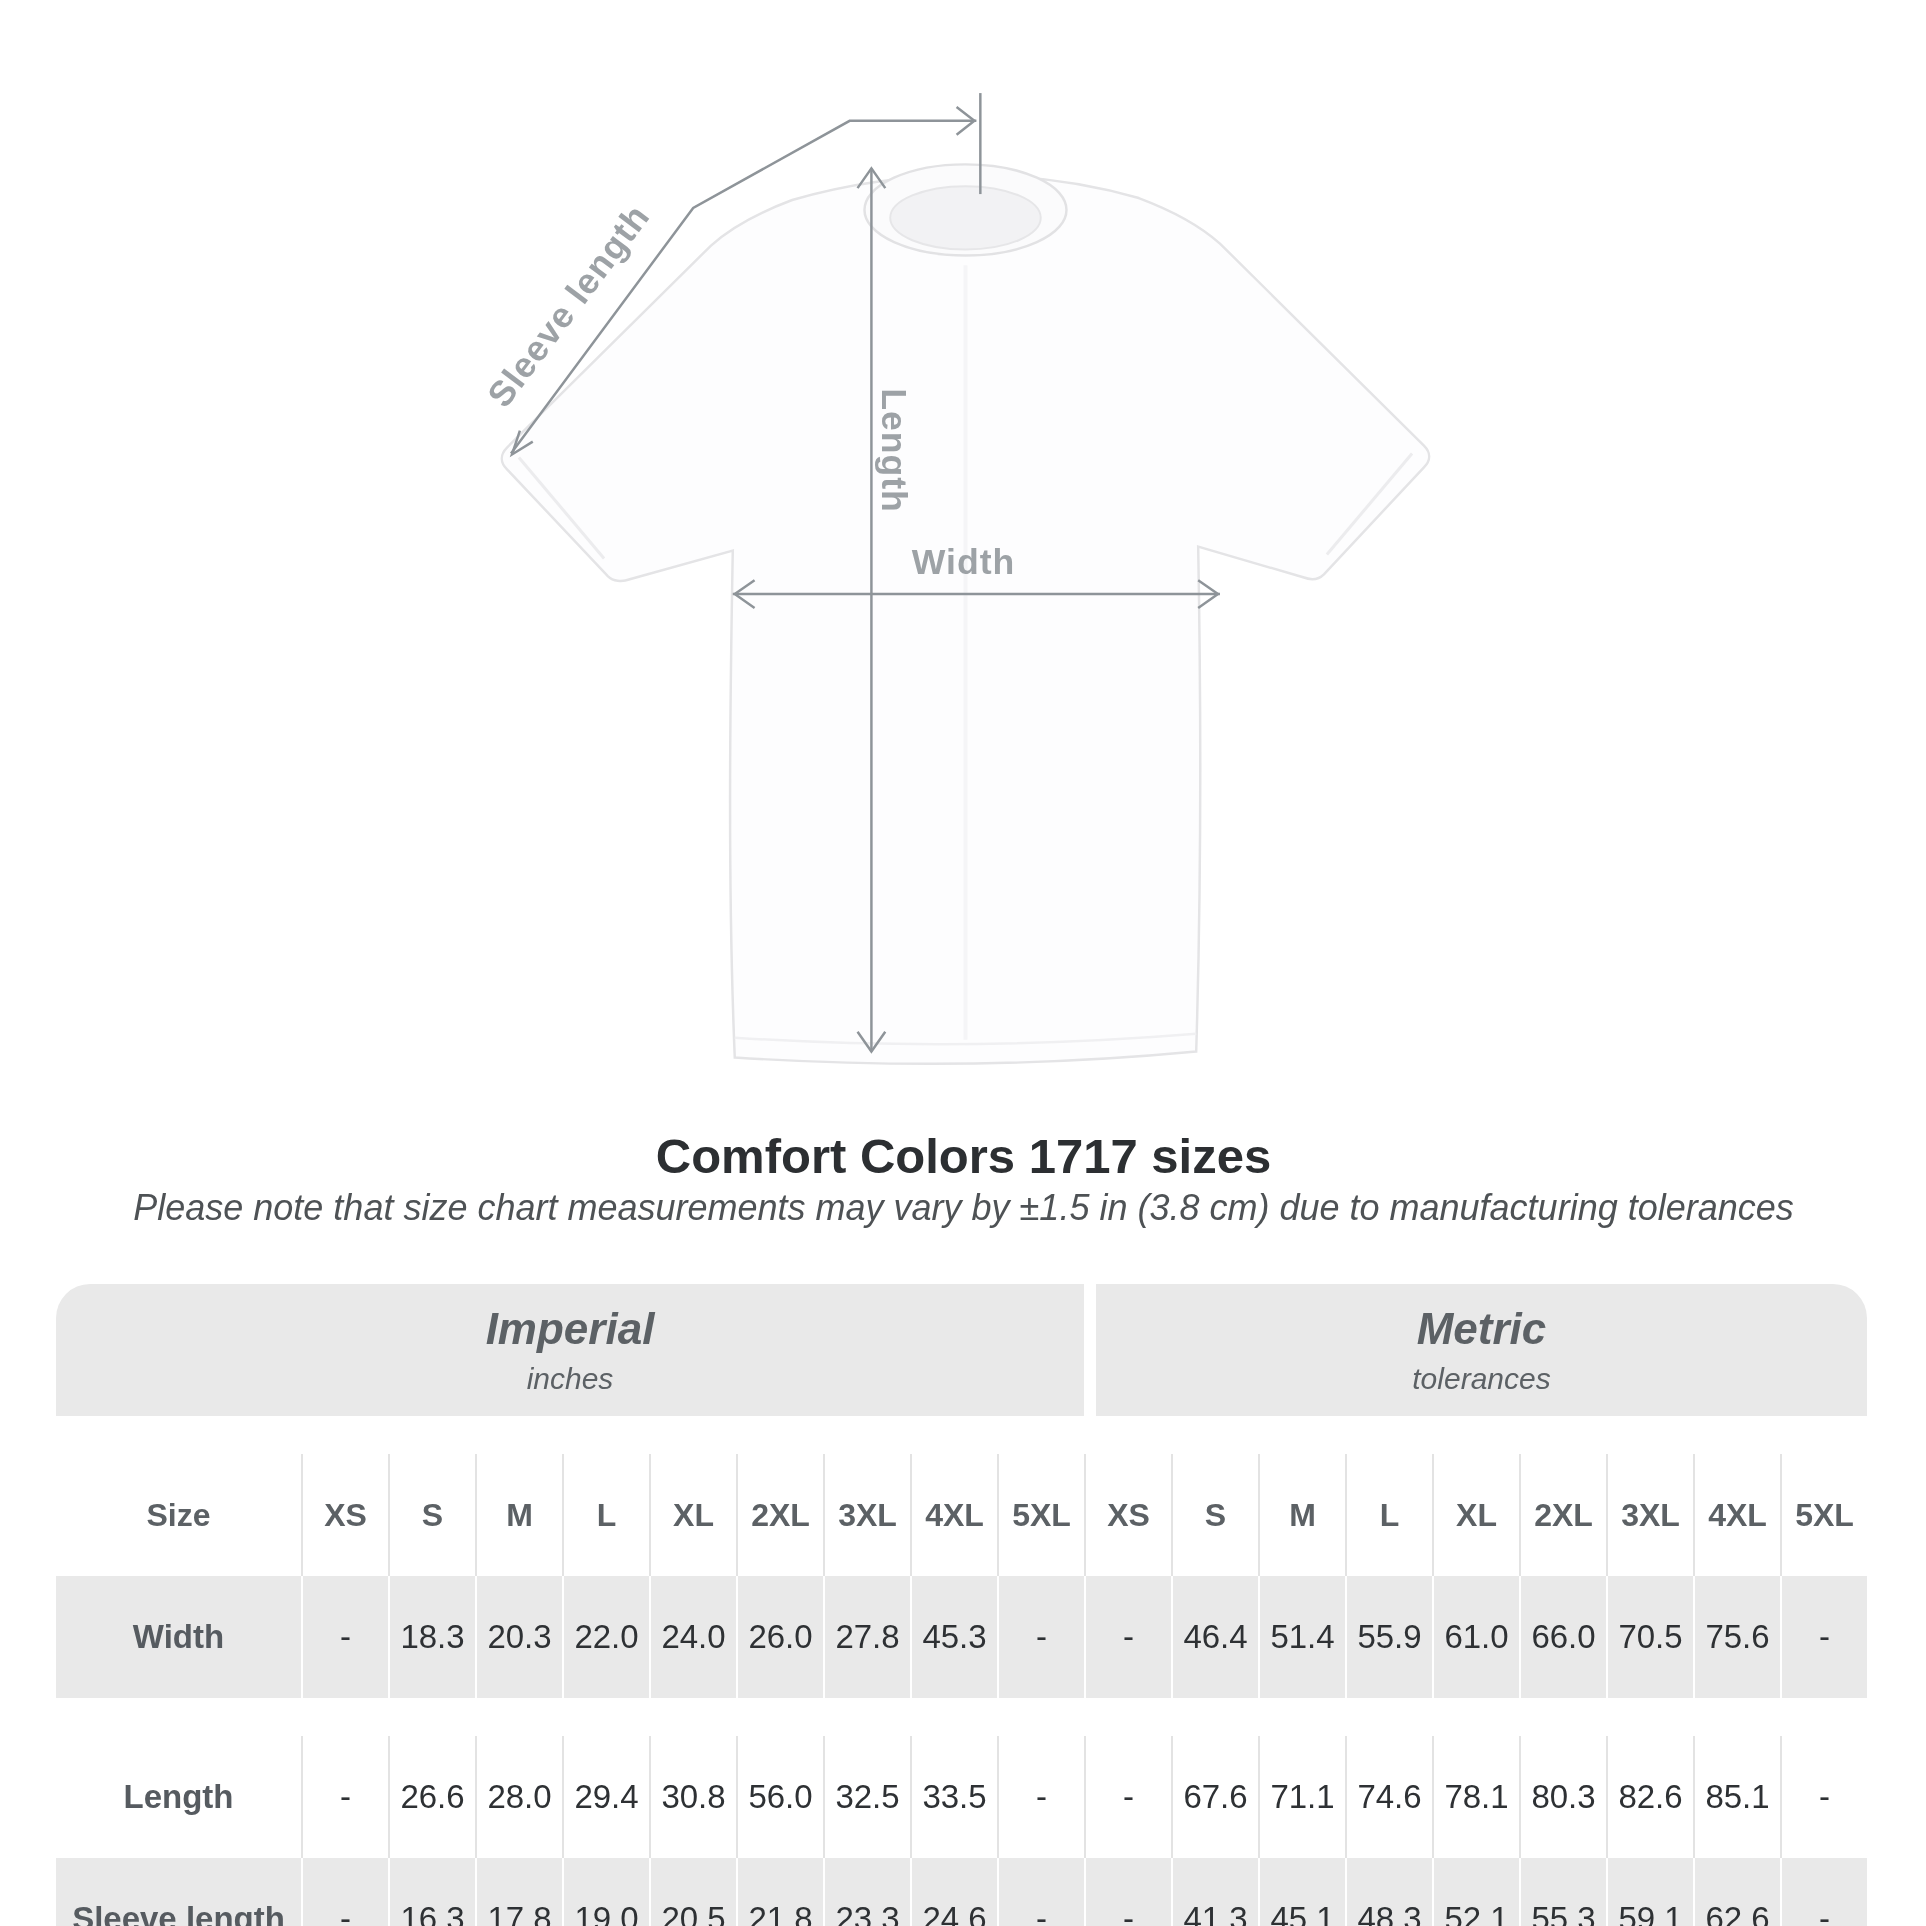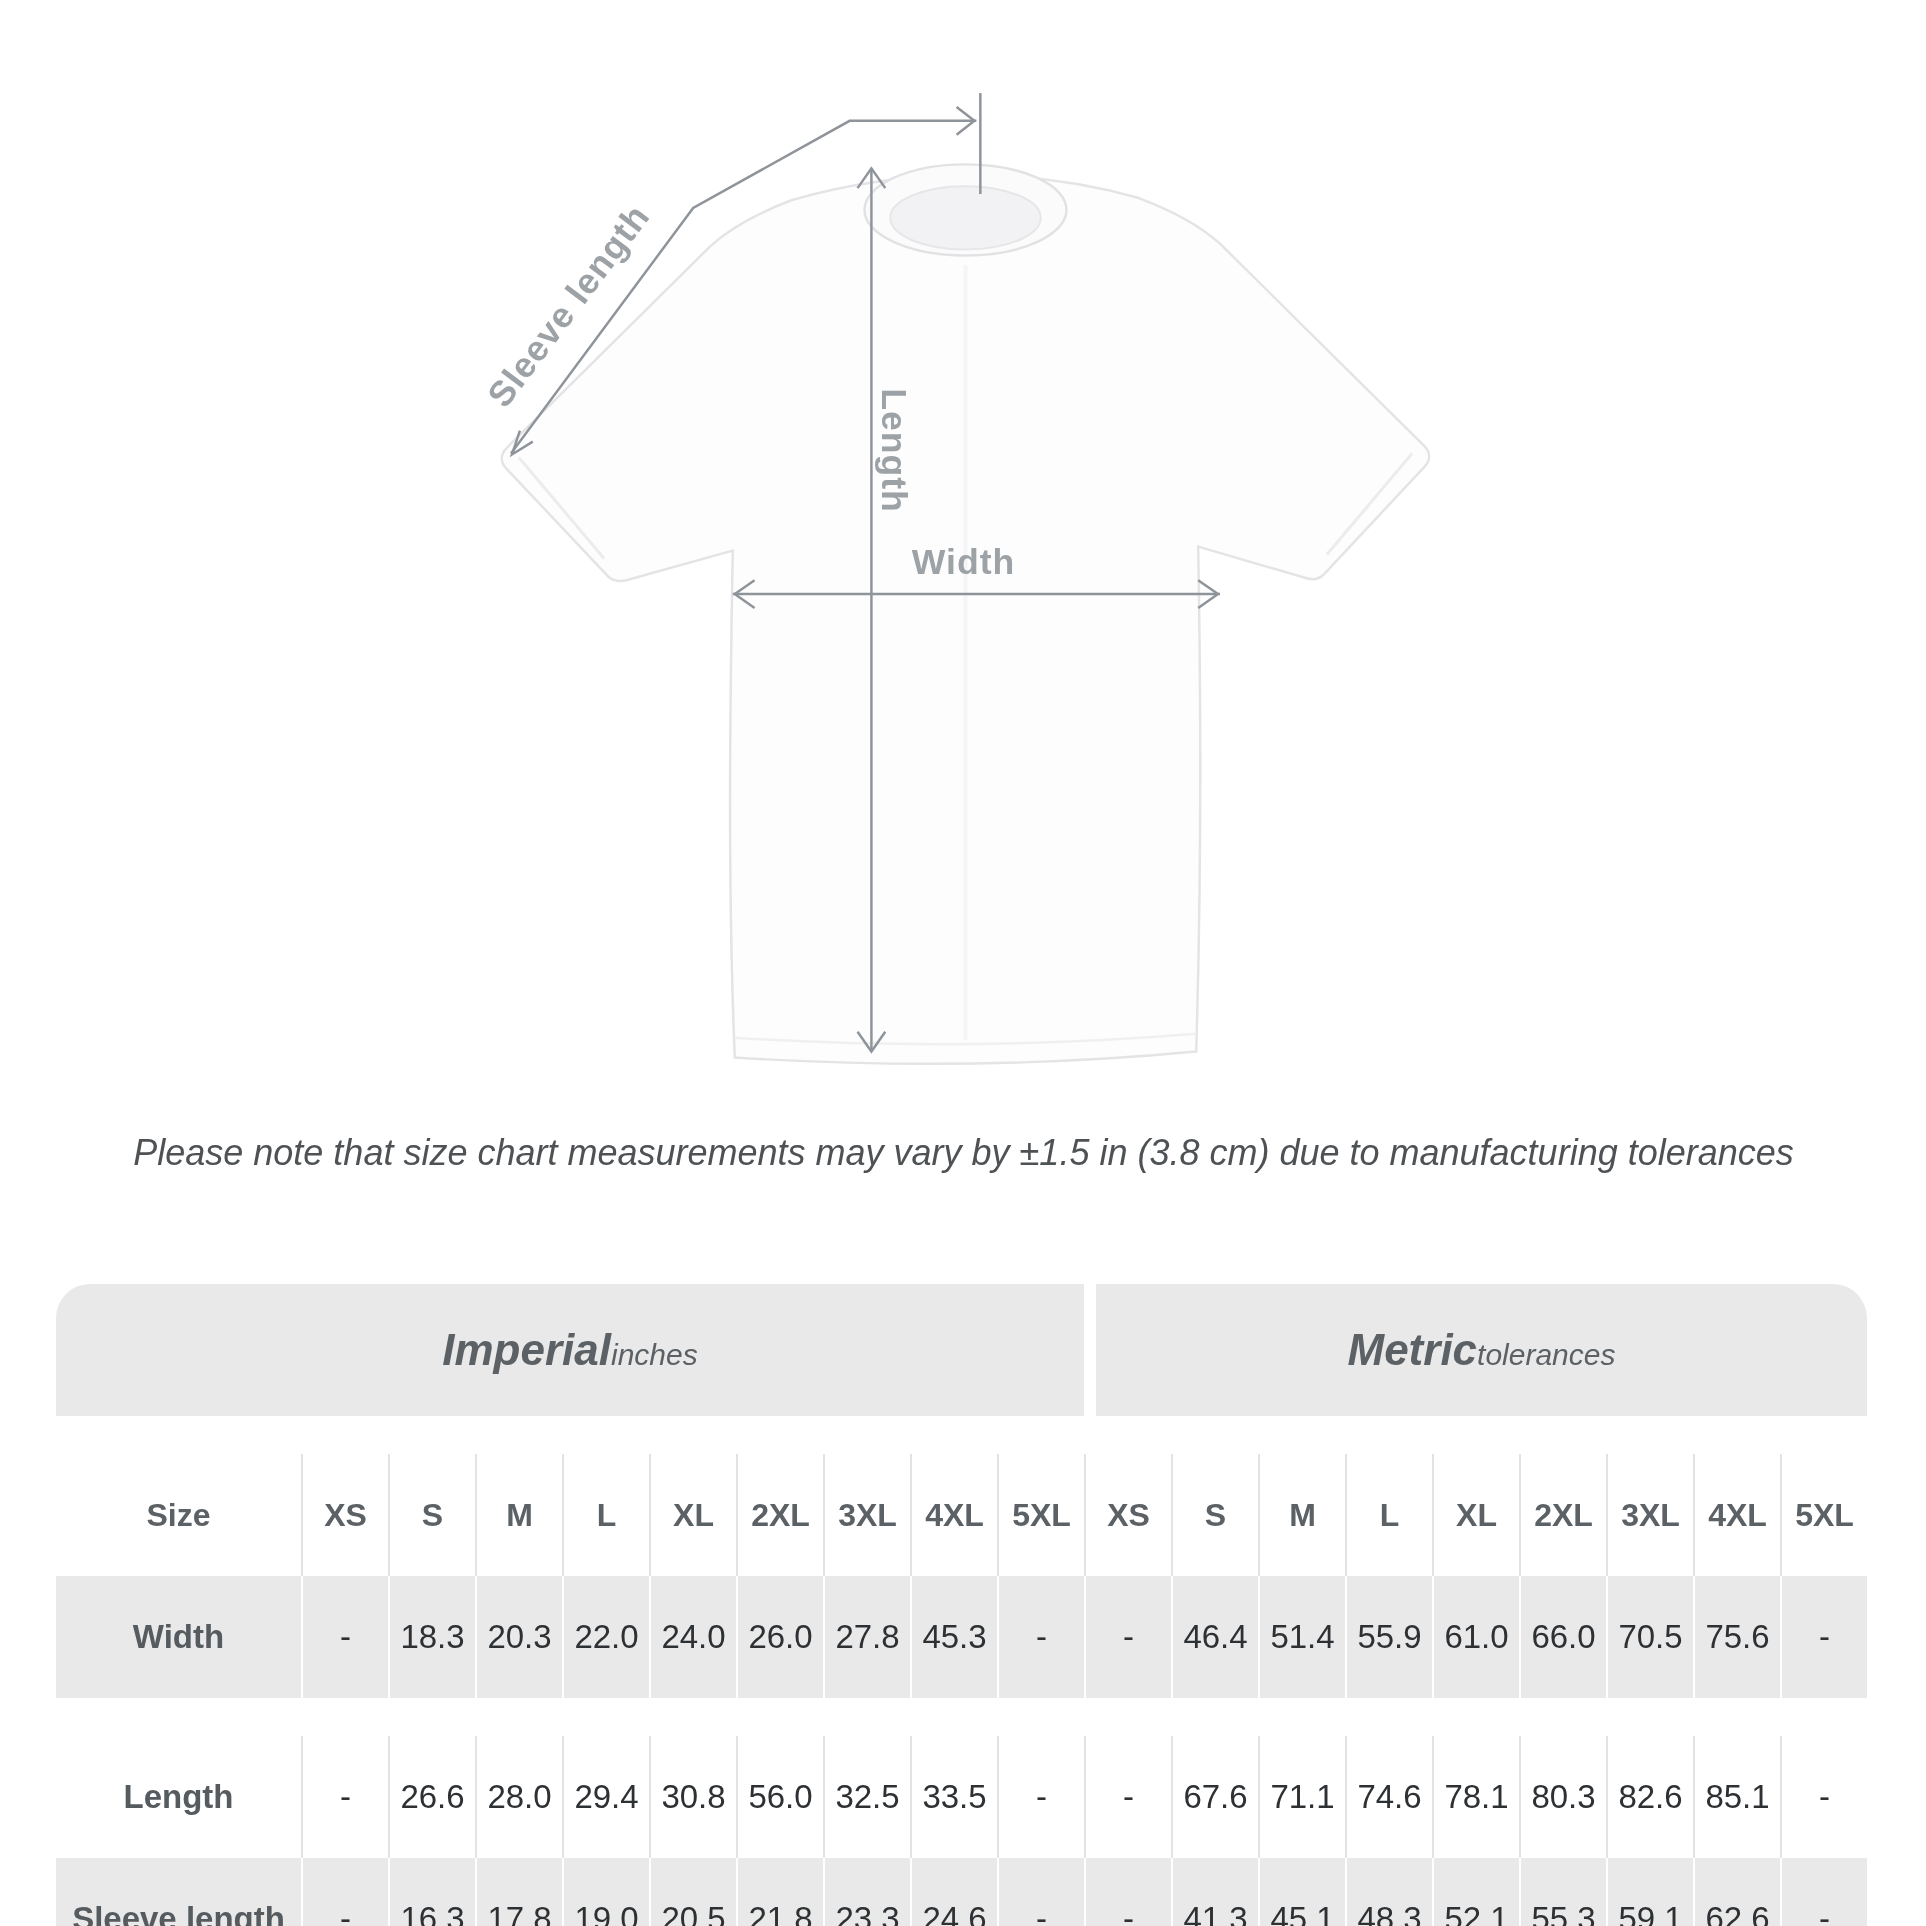--- a/index.html
+++ b/index.html
@@ -10,21 +10,21 @@
   .diagram{position:absolute;left:0;top:0;}
 
   
   .heading{position:absolute;left:0;top:1129px;width:100%;text-align:center;}
   .heading h1{margin:0;font-size:49px;line-height:55px;font-weight:bold;color:#2c2f32;}
   .heading p{margin:6px 0 0 0;font-size:36px;line-height:36px;font-style:italic;color:#4e5255;}
 
   
   .size-table{position:absolute;left:56px;top:1284px;width:1811px;}
   .band{display:flex;height:132px;}
-  .band-half{background:#e9e9e9;display:flex;flex-direction:row;align-items:center;justify-content:center;}
+  .band-half{background:#e9e9e9;display:flex;flex-direction:column;align-items:center;justify-content:center;}
   .band-left{width:1028px;border-radius:34px 0 0 0;}
   .band-gap{width:12px;background:#ffffff;}
   .band-right{flex:1;border-radius:0 34px 0 0;}
   .band-title{font-size:44px;font-weight:bold;font-style:italic;color:#5c6165;line-height:48px;}
   .band-unit{font-size:30px;font-style:italic;color:#5c6165;margin-top:10px;line-height:32px;}
 
   .trow{display:grid;grid-template-columns:245px repeat(18,1fr);height:122px;}
   .trow.gray{background:#e9e9e9;}
   .trow.white{background:#ffffff;margin-top:38px;}
   .r-sleeve{border-radius:0 0 34px 34px;overflow:hidden;}
@@ -86,20 +86,21 @@
 
     <g stroke="#8e9499" stroke-width="2.5" fill="none">
       <line x1="740" y1="600" x2="1232" y2="600"></line>
       <path d="M 762,586 L 742,600 L 762,614"></path>
       <path d="M 1210,586 L 1230,600 L 1210,614"></path>
     </g>
     <text x="973" y="580" text-anchor="middle" font-size="36" font-weight="bold" fill="#9da2a6" letter-spacing="1">Width</text>
   </svg>
 
   <div class="heading">
+    <h1>Comfort Colors 1717 sizes</h1>
     <p>Please note that size chart measurements may vary by ±1.5 in (3.8 cm) due to manufacturing tolerances</p>
   </div>
 
   <div class="size-table">
 
     <div class="band">
       <div class="band-half band-left">
         <div class="band-title">Imperial</div>
         <div class="band-unit">inches</div>
       </div>

